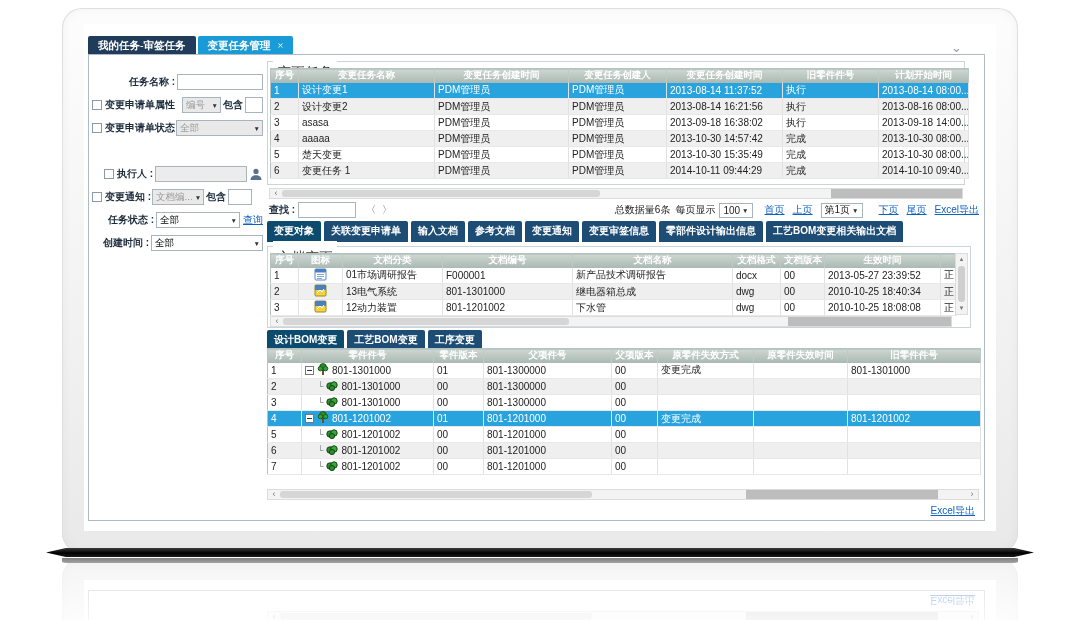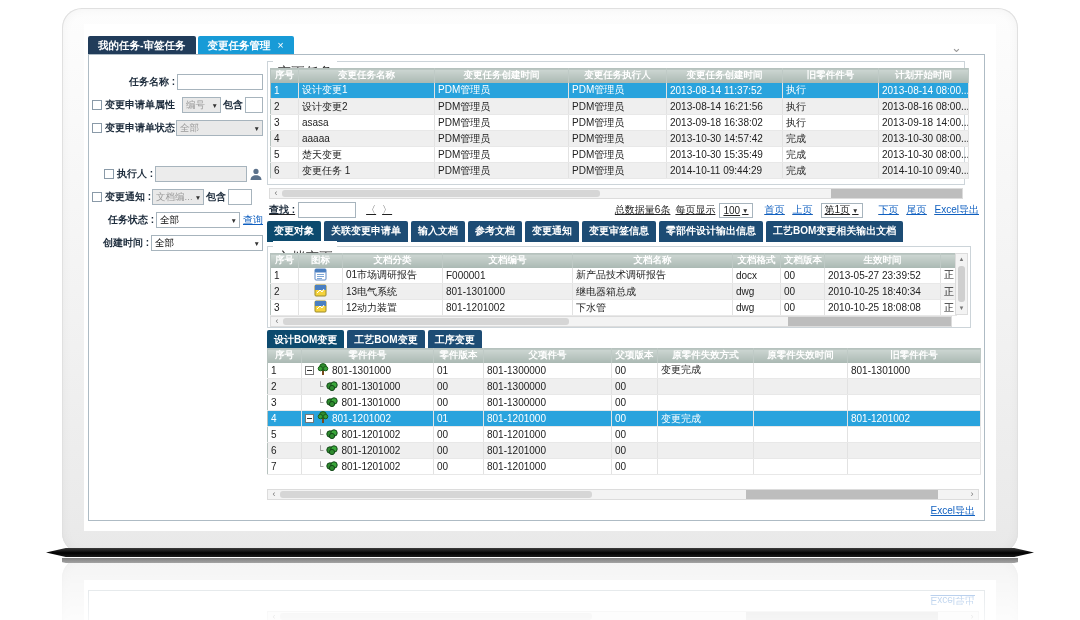--- a/index.html
+++ b/index.html
@@ -10,21 +10,21 @@
   .monitor { position:absolute; left:62px; top:8px; width:956px; height:545px;
     border-radius:20px; background:linear-gradient(180deg,#fdfdfd,#f1f1f1 62%,#e9e9e9);
     box-shadow: inset 0 0 0 1px #e0e0e0, inset 0 0 12px rgba(0,0,0,.05);
     -webkit-box-reflect: below 5px linear-gradient(to bottom, transparent 0%, transparent 84%, rgba(0,0,0,.5) 100%); }
   .monitor::after { content:""; position:absolute; left:-16px; right:-16px; bottom:-4px; height:9px;
     background:linear-gradient(to bottom,#3c3c3c,#000 55%,#1c1c1c);
     clip-path:polygon(0 50%, 2% 0, 98% 0, 100% 50%, 98% 100%, 2% 100%); }
   .screen { position:absolute; left:22px; right:22px; top:16px; bottom:22px; background:#fff; }
 
   
-  .tabbar { position:absolute; left:4px; top:12px; display:flex; gap:2px; }
+  .tabbar { position:absolute; left:4px; top:12px; display:flex; gap:2px;font-family:Liberation Serif, serif; }
   .tab { padding:3px 10px 4px; font-size:10.5px; font-weight:bold; color:#fff;
     border-radius:2px 2px 0 0; cursor:default; white-space:nowrap; }
   .tab.inactive { background:#213c5a; }
   .tab.active { background:#189bd7; }
   .tab .x { margin-left:7px; font-weight:normal; }
   .collapse-btn { position:absolute; right:34px; top:20px; color:#999; font-size:13px; line-height:8px; }
 
   
   .app { position:absolute; left:4px; right:11px; top:30px; bottom:10px;
     border:1px solid #aebbc4; background:#fff; }
@@ -76,21 +76,21 @@
   .hsb .arr { width:12px; text-align:center; color:#777; font-size:9px; line-height:9px; flex:none; }
   .hsb .thumb { height:7px; background:#d6d6d6; border-radius:3px; }
   .hsb .dark { height:9px; background:#bdbdbd; }
   .vsb { position:absolute; width:13px; background:#f3f3f3; border:1px solid #dcdcdc;
     display:flex; flex-direction:column; align-items:center; }
   .vsb .arr { height:11px; color:#777; font-size:6px; line-height:11px; flex:none; }
   .vsb .vthumb { width:7px; flex:1; background:#cfcfcf; border-radius:3px; margin:1px 0; }
 
   #task-hsb { top:131px; left:2px; right:18px; }
   #pagination { position:absolute; top:145px; left:2px; right:2px; height:16px;
-    display:flex; align-items:center; font-size:10px; color:#222;text-decoration:underline; }
+    display:flex; align-items:center; font-size:10px; color:#222; }
   #pagination .pg-gap { width:5px; }
   #pagination .lnk { margin-left:8px; }
   .pagesel { border:1px solid #a7b4bd; background:#fff; height:15px; display:inline-flex;
     align-items:center; padding:0 3px; margin:0 4px; font-size:10px; }
 
   .tabstrip { position:absolute; display:flex; gap:3px; }
   .dtab { background:#1d4c74; color:#fff; font-size:10px; font-weight:bold;
     padding:3px 7px 4px; border-radius:2px 2px 0 0; white-space:nowrap; }
   .dtab.active { background:#0c4a6e; }
   #detail-tabs { top:164px; left:0; }
@@ -221,21 +221,21 @@
       <div class="content">
 
         <div class="gbox" id="task-group">
           <span class="legend">变更任务</span>
           <table class="grid" id="task-tbl">
             <thead>
                 <tr>
                   <th>序号</th>
                   <th>变更任务名称</th>
                   <th>变更任务创建时间</th>
-                  <th>变更任务执行人</th>
+                  <th>变更任务创建人</th>
                   <th>变更任务创建时间</th>
                   <th>旧零件件号</th>
                   <th>计划开始时间</th>
                 </tr>
               </thead>
             <tbody>
                 <tr class="sel">
                   <td>1</td>
                   <td>设计变更1</td>
                   <td>PDM管理员</td>

